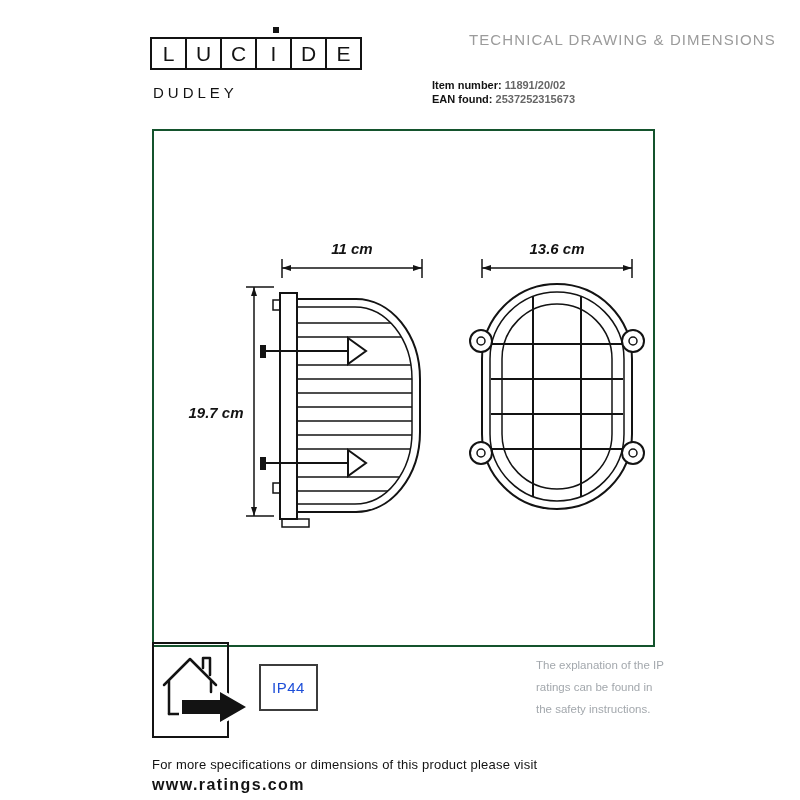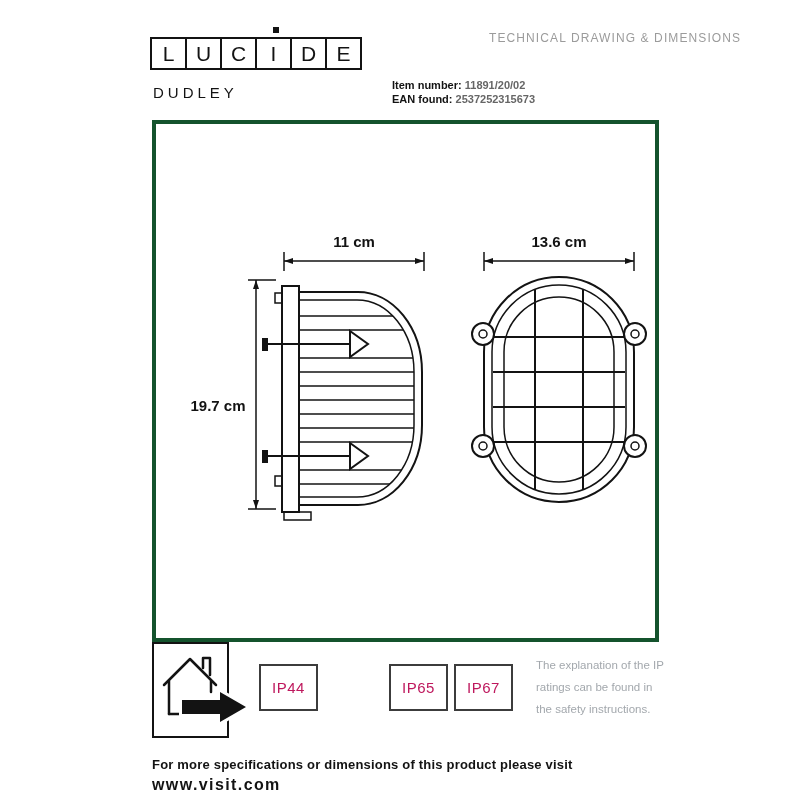--- a/index.html
+++ b/index.html
@@ -9,36 +9,36 @@
   }
   
   .logo-row { position:absolute; left:152px; top:37px; display:flex; }
   .logo-cell {
     width:33px; height:29px; border:2px solid #131313; margin-left:-2px;
     display:flex; align-items:center; justify-content:center;
     font-size:21px; font-weight:400; color:#131313; background:#fff;
   }
   .logo-cell:first-child { margin-left:0; }
   .logo-dot { position:absolute; left:121px; top:-10px; width:6px; height:6px; background:#131313; }
-  .tagline { position:absolute; left:469px; top:31px; font-size:12px; letter-spacing:1.1px; color:#9b9b9b;margin-left:20px; }
+  .tagline { position:absolute; left:469px; top:31px; font-size:15px; letter-spacing:1.1px; color:#9b9b9b; }
   .product-name { position:absolute; left:153px; top:84px; font-size:15px; font-weight:normal; letter-spacing:4px; }
   .meta { position:absolute; left:392px; top:78px; font-size:11px; line-height:14px; }
-  .meta .lbl { font-weight:bold; color:#131313; }
+  .meta .lbl { font-weight:bold; color:#131313;margin-left:40px; }
   .meta .val { font-weight:bold; color:#666; }
-  .drawing-box { position:absolute; left:152px; top:120px; width:499px; height:514px; border:4px solid #14532d; }
+  .drawing-box { position:absolute; left:152px; top:129px; width:499px; height:514px; border:2px solid #14532d;font-style:italic; }
   .house-svg { position:absolute; left:152px; top:642px; overflow:visible; }
   .ip-box {
     position:absolute; top:664px; width:55px; height:43px; border:2px solid #3c3c3c;
     display:flex; align-items:center; justify-content:center;
-    font-size:15px; font-weight:500; color:#be185d; letter-spacing:0.5px; background:#fff;
+    font-size:15px; font-weight:500; color:#1d4ed8; letter-spacing:0.5px; background:#fff;
   }
   .ip-0 { left:259px; } .ip-1 { left:324px; } .ip-2 { left:389px; } .ip-3 { left:454px; }
   .ip-note { position:absolute; left:536px; top:654px; width:132px; font-size:11.5px; line-height:22px; color:#a3a8ad; }
   .footer { position:absolute; left:152px; top:757px; }
-  .footer-line1 { font-size:13px; font-weight:bold; letter-spacing:0.2px; }
+  .footer-line1 { font-size:13px; font-weight:normal; letter-spacing:0.2px; }
   .footer-site { font-size:16px; font-weight:bold; letter-spacing:1.4px; margin-top:4px; }
   svg text { font-family:"Liberation Sans", sans-serif; }
 </style>
 </head>
 <body>
 
 <div class="page">
 
   <div class="logo-row">
     <div class="logo-dot"></div>
@@ -159,23 +159,21 @@
       <path d="M51,26 L51,16 L58,16 L58,33"></path>
       <path d="M17,39 L17,72"></path>
       <path d="M59,39 L59,50"></path>
       <path d="M17,72 L34,72"></path>
     </g>
     <polygon points="30,58 68,58 68,50 94,65 68,80 68,72 30,72" fill="#ffffff" stroke="#ffffff" stroke-width="6"></polygon>
     <polygon points="30,58 68,58 68,50 94,65 68,80 68,72 30,72" fill="#131313"></polygon>
   </svg>
 
   <div class="ip-box ip-0">IP44</div>
-  <div class="ip-box ip-2">IP65</div>
-  <div class="ip-box ip-3">IP67</div>
 
   <div class="ip-note">The explanation of the IP ratings can be found in the safety instructions.</div>
 
   <div class="footer">
     <div class="footer-line1">For more specifications or dimensions of this product please visit</div>
-    <div class="footer-site">www.visit.com</div>
+    <div class="footer-site">www.ratings.com</div>
   </div>
 
 </div>
 
 </body></html>

